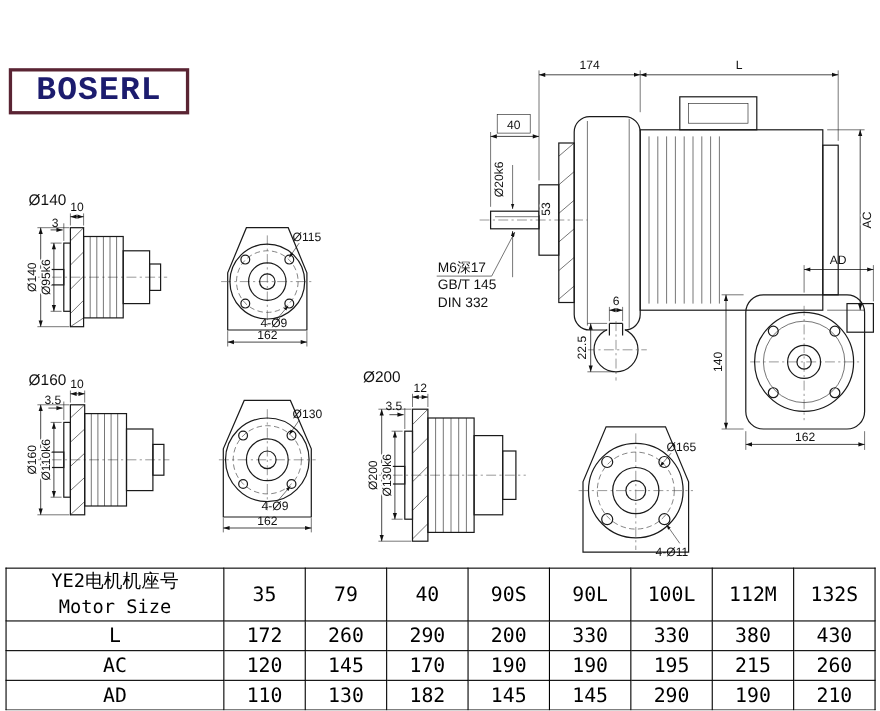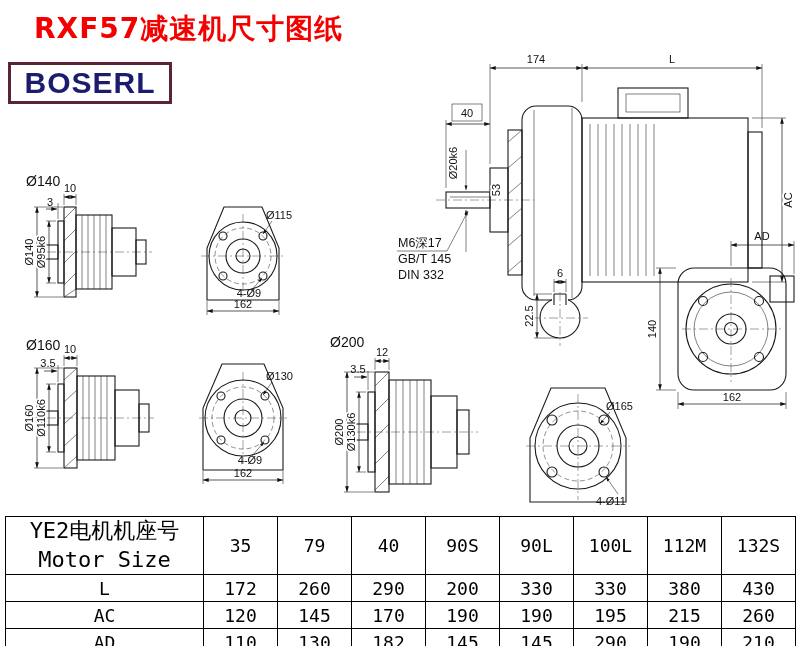--- a/index.html
+++ b/index.html
@@ -1,45 +1,44 @@
 <!DOCTYPE html>
 <html><head>
 <meta charset="utf-8">
 <style>
   *{margin:0;padding:0;box-sizing:border-box}
   html,body{background:#fff}
   body{width:800px;height:646px;position:relative;font-family:"Liberation Sans",sans-serif}
   .page{position:relative;width:800px;height:646px;background:#fff;overflow:hidden}
   .title{position:absolute;left:34px;top:10px;font-size:28px;font-weight:bold;color:#f40000;letter-spacing:1px;font-family:"DejaVu Sans",sans-serif}
   .logo-box{position:absolute;left:8px;top:62px;width:164px;height:42px;border:3px solid #5a2433;display:flex;align-items:center;justify-content:center;background:#fff}
-  .logo-text{font-family:Liberation Sans, sans-serif;font-weight:bold;font-size:30px;color:#1c1c6e;letter-spacing:1px}
+  .logo-text{font-family:Liberation Mono, monospace;font-weight:bold;font-size:30px;color:#1c1c6e;letter-spacing:1px}
   svg.canvas{position:absolute;left:0;top:0}
   svg text{font-family:"Liberation Sans",sans-serif;fill:#111}
   .ln{stroke:#1a1a1a;stroke-width:1.1;fill:none}
   .tn{stroke:#1a1a1a;stroke-width:.55;fill:none}
   .cl{stroke:#555;stroke-width:.55;fill:none;stroke-dasharray:9 3 2 3}
   .bc{stroke:#333;stroke-width:.55;fill:none;stroke-dasharray:5 3}
   .dm{stroke:#111;stroke-width:.7;fill:none}
   .dt{font-size:11px}
   .gl{font-size:14px}
   .note{font-size:12.5px}
   .halo{paint-order:stroke;stroke:#fff;stroke-width:3.5px;stroke-linejoin:round}
   table.dims{position:absolute;left:5px;top:516px;width:790px;border-collapse:collapse;table-layout:fixed;text-align:center;font-family:"DejaVu Sans Mono","Liberation Mono",monospace;color:#000;background:#fff}
   table.dims td,table.dims th{border:1px solid #000;font-weight:normal;vertical-align:middle}
   tr.hrow{height:48px}
   tr.hrow td{font-size:18px}
-  .hcell div{line-height:1.3;font-size:22px}
+  .hcell div{line-height:1.3;font-size:17px}
   tr.drow{height:27px}
   tr.drow td{font-size:18px}
 </style>
 </head>
 <body>
 
 <div class="page">
-  <div class="title">RXF57减速机尺寸图纸</div>
   <div class="logo-box">
     <span class="logo-text">BOSERL</span>
   </div>
 
   <svg class="canvas" width="800" height="515" viewBox="0 0 800 515">
     <defs>
       <marker id="ar" viewBox="0 0 10 10" refX="9.5" refY="5" markerWidth="9" markerHeight="9" orient="auto-start-reverse">
         <path d="M0.5,2 L9.5,5 L0.5,8 z" fill="#111"></path>
       </marker>
     </defs>

